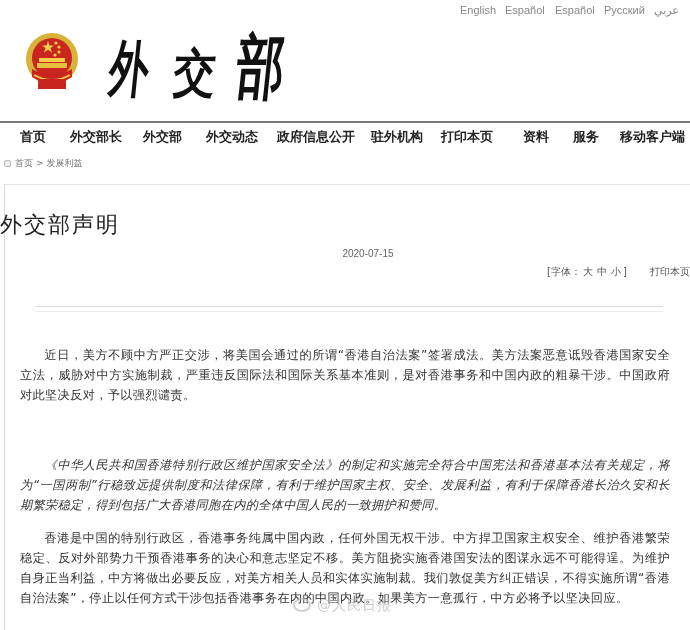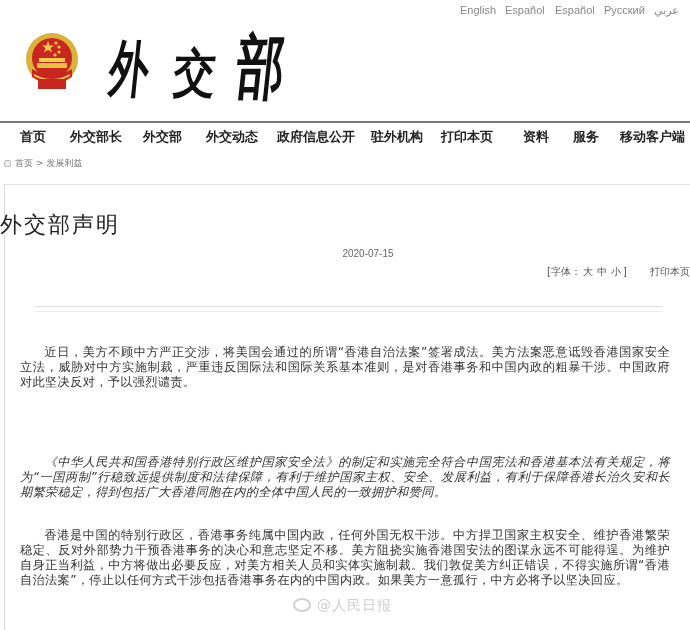--- a/index.html
+++ b/index.html
@@ -37,21 +37,21 @@
     .article-title { position: absolute; top: 210px; left: 0; width: 690px; 
       font-size: 22px; color: #222; letter-spacing: 2px; font-weight: normal; }
     .article-date { position: absolute; top: 248px; left: 0; width: 690px; text-align: center; font-size: 10px; color: #666; font-family: "Liberation Sans", sans-serif; margin-left: 23px; }
     .article-tools { position: absolute; top: 265px; left: 0; width: 690px; text-align: right; font-size: 10px; color: #555; white-space: nowrap; }
     .article-tools .font-ctl { margin-right: 20px; }
     .article-tools .fs { margin: 0 2px; cursor: pointer; }
 
     .divider { position: absolute; top: 306px; left: 35px; width: 628px; height: 6px;
       border-top: 1px solid #dedede; border-bottom: 1px solid #ececec; }
 
-    .body-text { position: absolute; left: 20px; width: 650px; font-size: 12.2px; line-height: 15px; color: #333; text-indent: 2em; letter-spacing: 0.35px; text-align: justify; }
+    .body-text { position: absolute; left: 20px; width: 650px; font-size: 12.2px; line-height: 20px; color: #333; text-indent: 2em; letter-spacing: 0.35px; text-align: justify; }
     .p1 { top: 345px; }
     .p2 { top: 455px; font-style: italic; }
     .p3 { top: 528px; }
 
     .watermark { position: absolute; top: 597px; left: 293px; font-size: 14px; color: rgba(190,190,190,0.75); white-space: nowrap; letter-spacing: 1px; text-align: center; }
     .watermark .weibo-icon { display: inline-block; width: 18px; height: 14px; border: 2px solid rgba(190,190,190,0.7); border-radius: 50%; margin-right: 6px; vertical-align: -2px; }
   </style>
 </head>
 <body>
 

